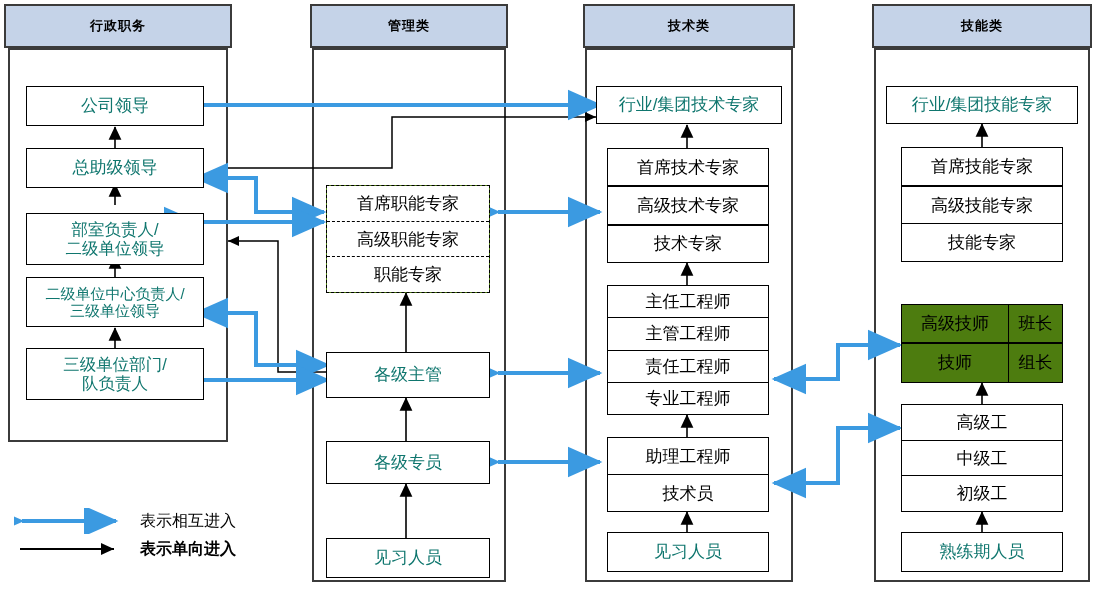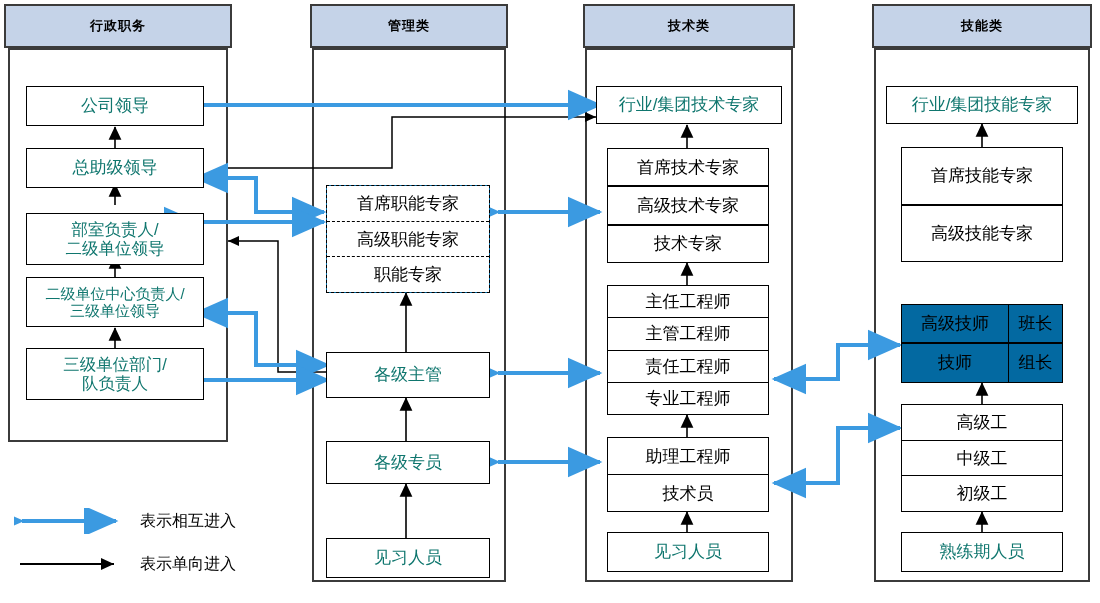--- a/index.html
+++ b/index.html
@@ -48,21 +48,21 @@
     color:#0f766e;
     line-height:1.15;
     z-index:6;
   }
   .box.two-line{font-size:16.5px;}
   .box.small{font-size:15px;}
   .stack{
     position:absolute;
     box-sizing:border-box;
     border:1.6px solid #000000;
-    background:#0369a1;
+    background:#4d7c0f;
     z-index:6;
     display:flex;
     flex-direction:column;
   }
   .stack .cell{
     box-sizing:border-box;
     flex:1 1 0;
     display:flex;
     align-items:center;
     justify-content:center;
@@ -242,20 +242,21 @@
   <div class="box" style="left:607px;top:532px;width:162px;height:40px;">见习人员</div>
 
   <div class="column" style="left:874px;top:48px;width:216px;height:534px;"></div>
   <div class="col-header" style="left:872px;top:4px;width:220px;height:44px;">技能类</div>
 
   <div class="box" style="left:886px;top:86px;width:192px;height:38px;">行业/集团技能专家</div>
 
   <div class="stack" style="left:901px;top:147px;width:162px;height:115px;">
     <div class="cell thick">首席技能专家</div>
     <div class="cell">高级技能专家</div>
+    <div class="cell">技能专家</div>
   </div>
 
   <div class="stack" style="left:901px;top:304px;width:162px;height:79px;">
     <div class="row2">
       <div class="c left thickb">高级技师</div>
       <div class="c right thickb">班长</div>
     </div>
     <div class="row2">
       <div class="c left nob">技师</div>
       <div class="c right nob">组长</div>
@@ -289,21 +290,21 @@
         </marker>
         <marker id="lgB2" markerWidth="9" markerHeight="9" refX="8" refY="4.5" orient="auto" markerUnits="strokeWidth">
           <path d="M0,0.7 L8.6,4.5 L0,8.3 z" fill="#3b9ae1"></path>
         </marker>
       </defs>
       <path d="M8,13 L102,13" stroke="#3b9ae1" stroke-width="4" fill="none" marker-start="url(#lgB1)" marker-end="url(#lgB2)"></path>
     </svg>
     <span class="legend-label">表示相互进入</span>
   </div>
 
-  <div class="legend-row" style="left:14px;top:551px;">
+  <div class="legend-row" style="left:14px;top:536px;font-weight:bold;">
     <svg width="110" height="26" viewBox="0 0 110 26" xmlns="http://www.w3.org/2000/svg">
       <defs>
         <marker id="lgK1" markerWidth="8" markerHeight="8" refX="7.4" refY="4" orient="auto" markerUnits="strokeWidth">
           <path d="M0,0.6 L7.4,4 L0,7.4 z" fill="#000000"></path>
         </marker>
       </defs>
       <path d="M6,13 L100,13" stroke="#000000" stroke-width="1.8" fill="none" marker-end="url(#lgK1)"></path>
     </svg>
     <span class="legend-label">表示单向进入</span>
   </div>

